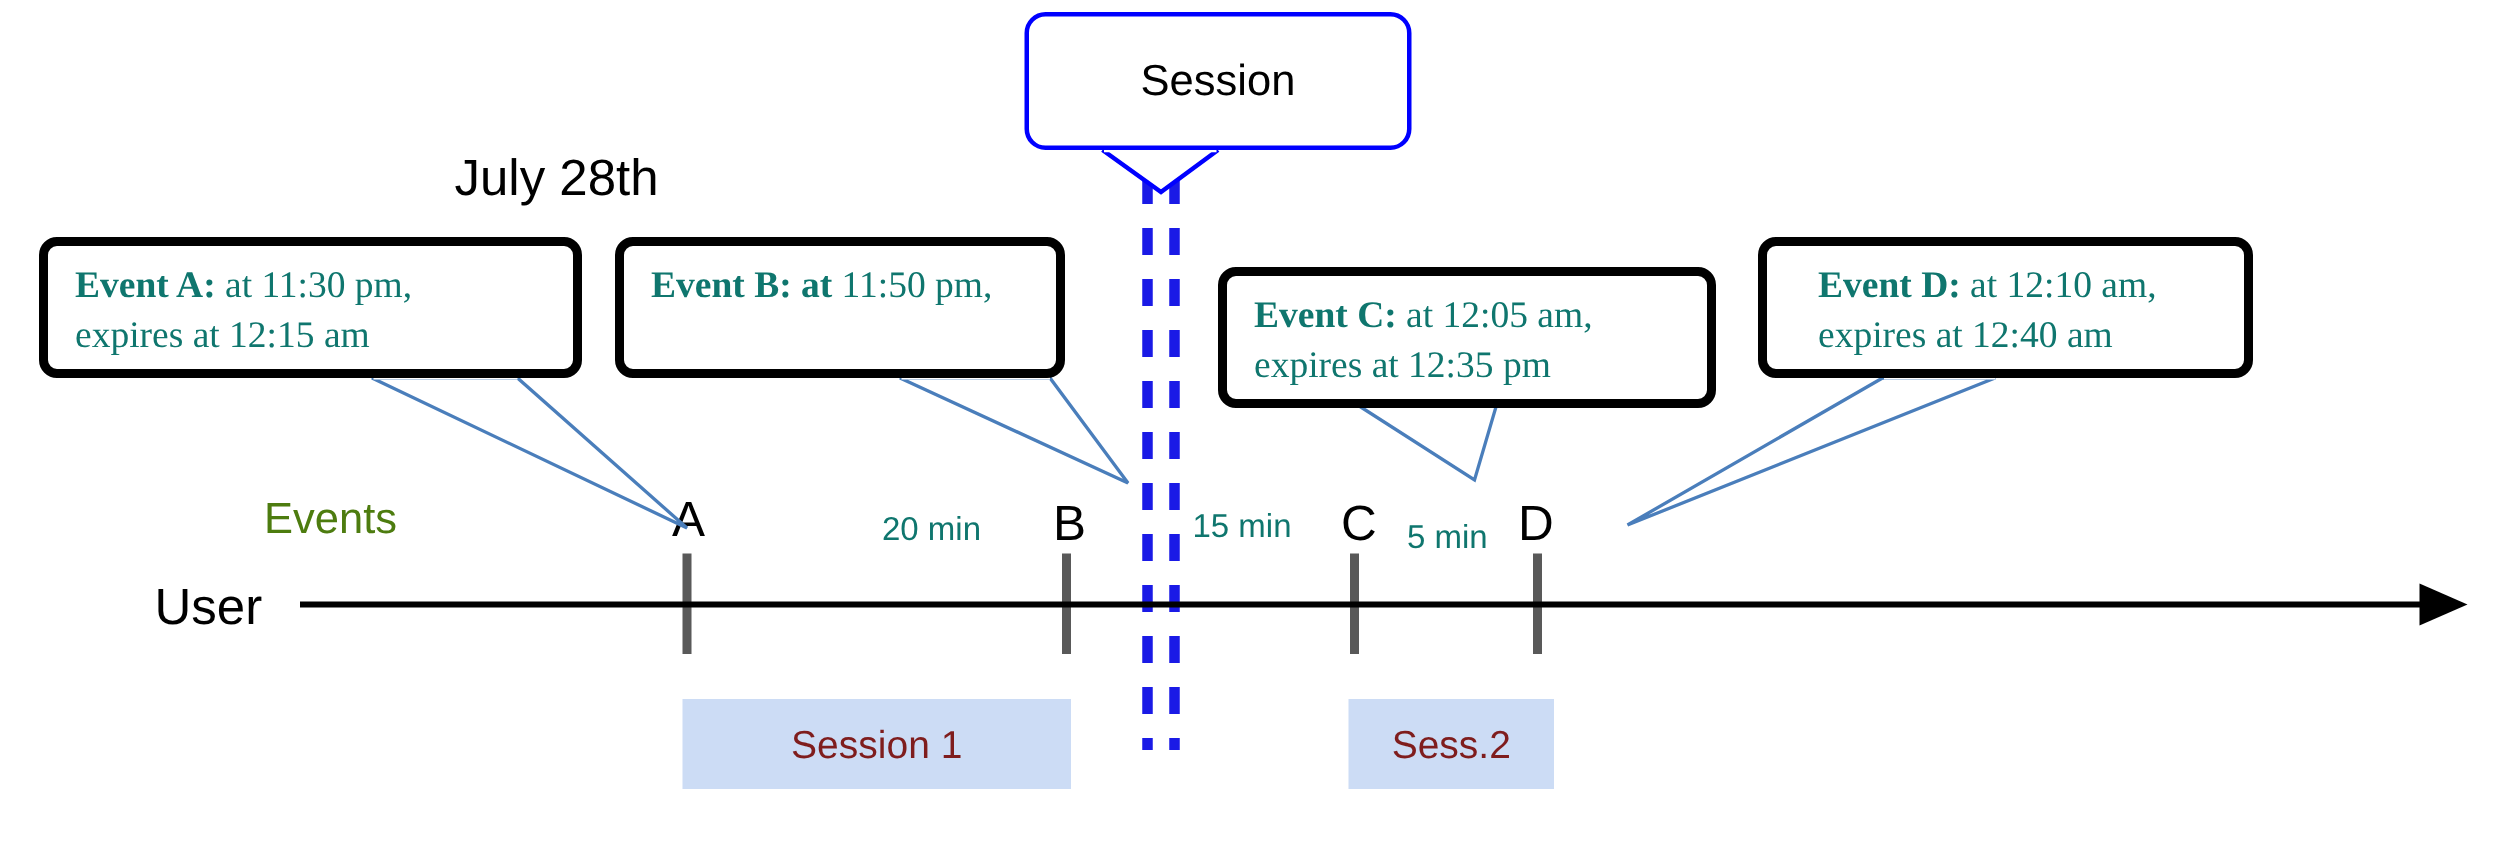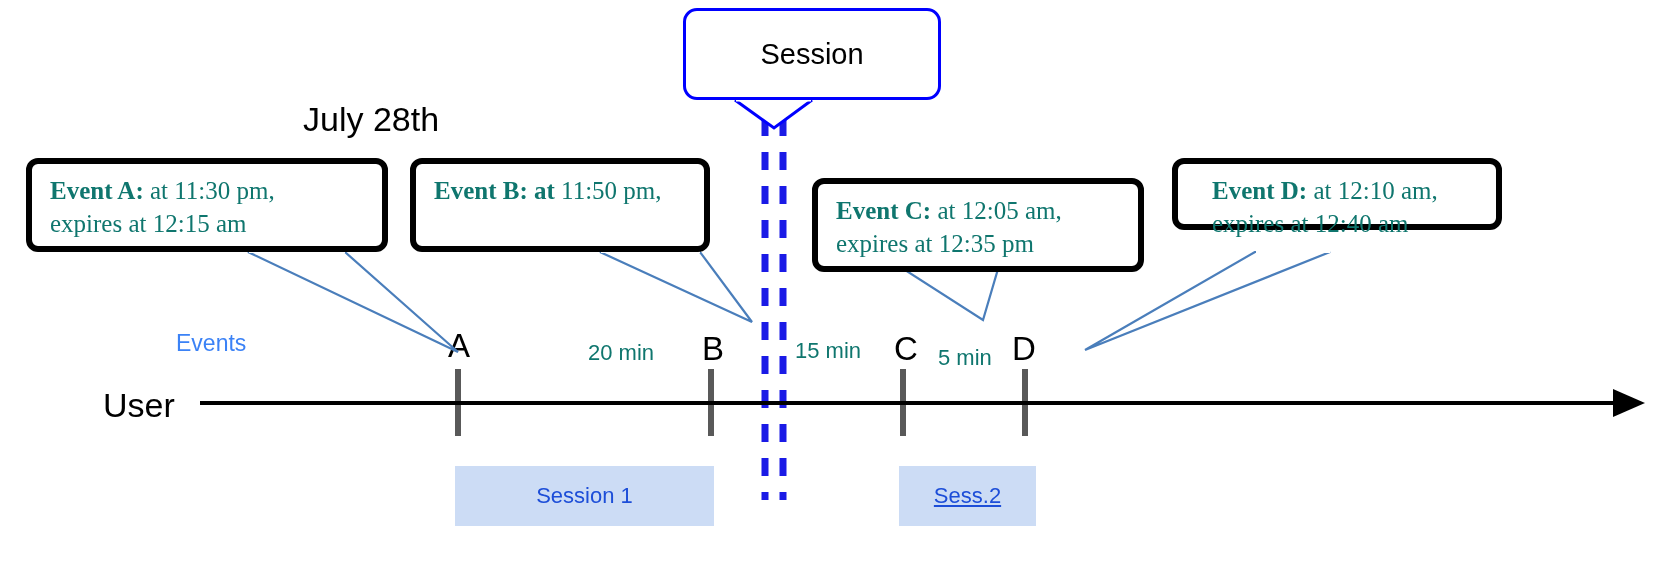--- a/index.html
+++ b/index.html
@@ -57,22 +57,22 @@
     white-space: nowrap;
   }
   .axis-name {
     position: absolute;
     font-size: 34px;
     color: #000000;
     white-space: nowrap;
   }
   .row-name {
     position: absolute;
-    font-size: 23px;
-    color: #3b82f6;
+    font-size: 29px;
+    color: #4d7c0f;
     white-space: nowrap;
   }
   .evt-letter {
     position: absolute;
     font-size: 33px;
     color: #000000;
     white-space: nowrap;
   }
   .gap-label {
     position: absolute;
@@ -87,22 +87,22 @@
     width: 6px;
     background: #595959;
     z-index: 3;
   }
   .session {
     position: absolute;
     background: #ccdcf5;
     display: flex;
     align-items: center;
     justify-content: center;
-    font-size: 22px;
-    color: #1d4ed8;
+    font-size: 26px;
+    color: #7f1d1d;
     z-index: 2;
   }
   svg.overlay {
     position: absolute;
     left: 0; top: 0;
     width: 1668px;
     height: 578px;
     z-index: 5;
     pointer-events: none;
   }
@@ -154,21 +154,21 @@
 
   <div class="callout" style="left:410px; top:158px; width:300px; height:94px;">
     <span><b>Event B: at</b><span> 11:50 pm,</span></span><br>
   </div>
 
   <div class="callout" style="left:812px; top:158px; width:332px; height:94px;margin-top:20px;">
     <span><b>Event C:</b><span> at 12:05 am,</span></span><br>
     <span>expires at 12:35 pm</span>
   </div>
 
-  <div class="callout" style="left:1172px; top:158px; width:330px; height:72px;padding-left:34px;">
+  <div class="callout" style="left:1172px; top:158px; width:330px; height:94px;padding-left:34px;">
     <span><b>Event D:</b><span>  at 12:10 am,</span></span><br>
     <span>expires at 12:40 am</span>
   </div>
 
   <div class="row-name" style="left:176px; top:330px;">Events</div>
   <div class="axis-name" style="left:103px; top:386px;">User</div>
 
   <div class="evt-letter" style="left:448px; top:327px;">A</div>
   <div class="evt-letter" style="left:702px; top:330px;">B</div>
   <div class="evt-letter" style="left:894px; top:330px;">C</div>
@@ -184,17 +184,17 @@
   <div class="tick" style="left:1022px; top:369px; height:67px;"></div>
 
   <svg class="overlay" viewBox="0 0 1668 578">
     <line x1="200" y1="403" x2="1615" y2="403" stroke="#000000" stroke-width="4"></line>
     <path d="M 1613,389 L 1645,403 L 1613,417 Z" fill="#000000"></path>
   </svg>
 
   <div class="session" style="left:455px; top:466px; width:259px; height:60px;">
     <span>Session 1</span>
   </div>
-  <div class="session" style="left:899px; top:466px; width:137px; height:60px;text-decoration:underline;">
+  <div class="session" style="left:899px; top:466px; width:137px; height:60px;">
     <span>Sess.2</span>
   </div>
 
 </div>
 
 </body></html>

